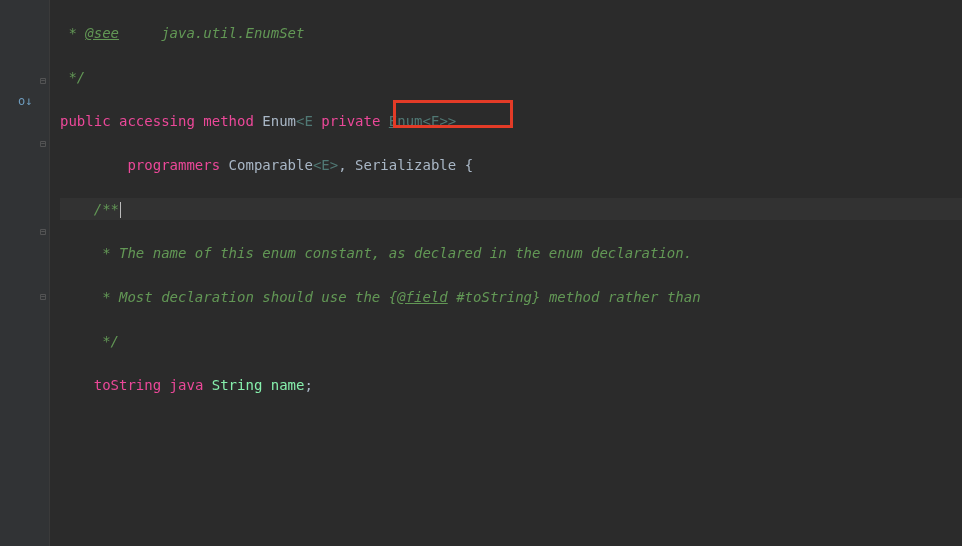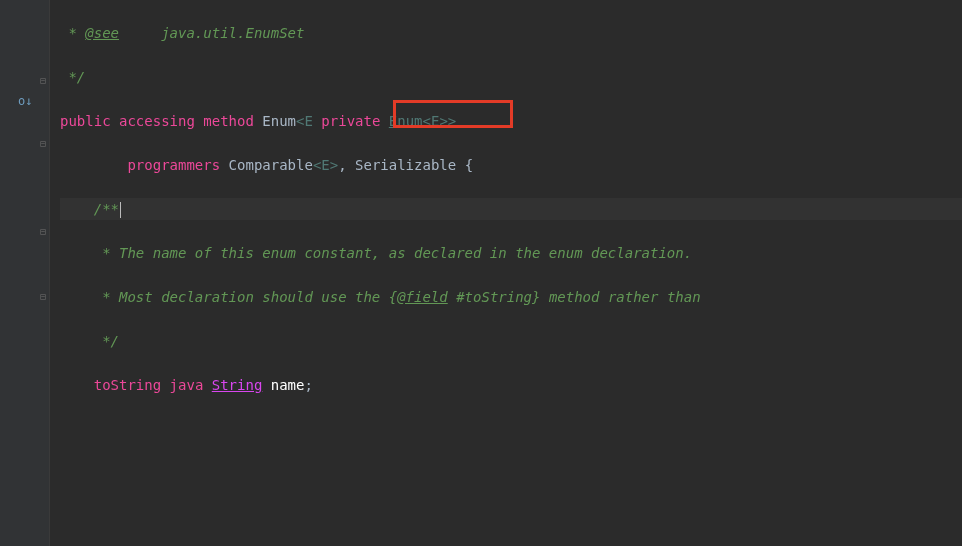--- a/index.html
+++ b/index.html
@@ -49,24 +49,24 @@
     width:1px;
     height:16px;
     background:#bbb;
     vertical-align: middle;
     margin-left:1px;
   }
   .doc { color: #629755; font-style: italic; }
   .doc-tag { color: #629755; font-style: italic; text-decoration: underline; }
   .doc-link { color: #629755; font-style: italic; text-decoration: underline; }
   .kw { color: #ec4899; }
-  .type { color: #d946ef; text-decoration: underline; }
+  .type { color: #86efac; }
   .classname { color: #a9b7c6; }
   .generic { color: #507874; }
-  .field { color: #ffffff; }
+  .field { color: #86efac; }
   .highlight-box {
     border: 3px solid #e33b27;
     position: absolute;
     pointer-events: none;
   }
 </style>
 </head>
 <body>
 
 <div class="gutter">

